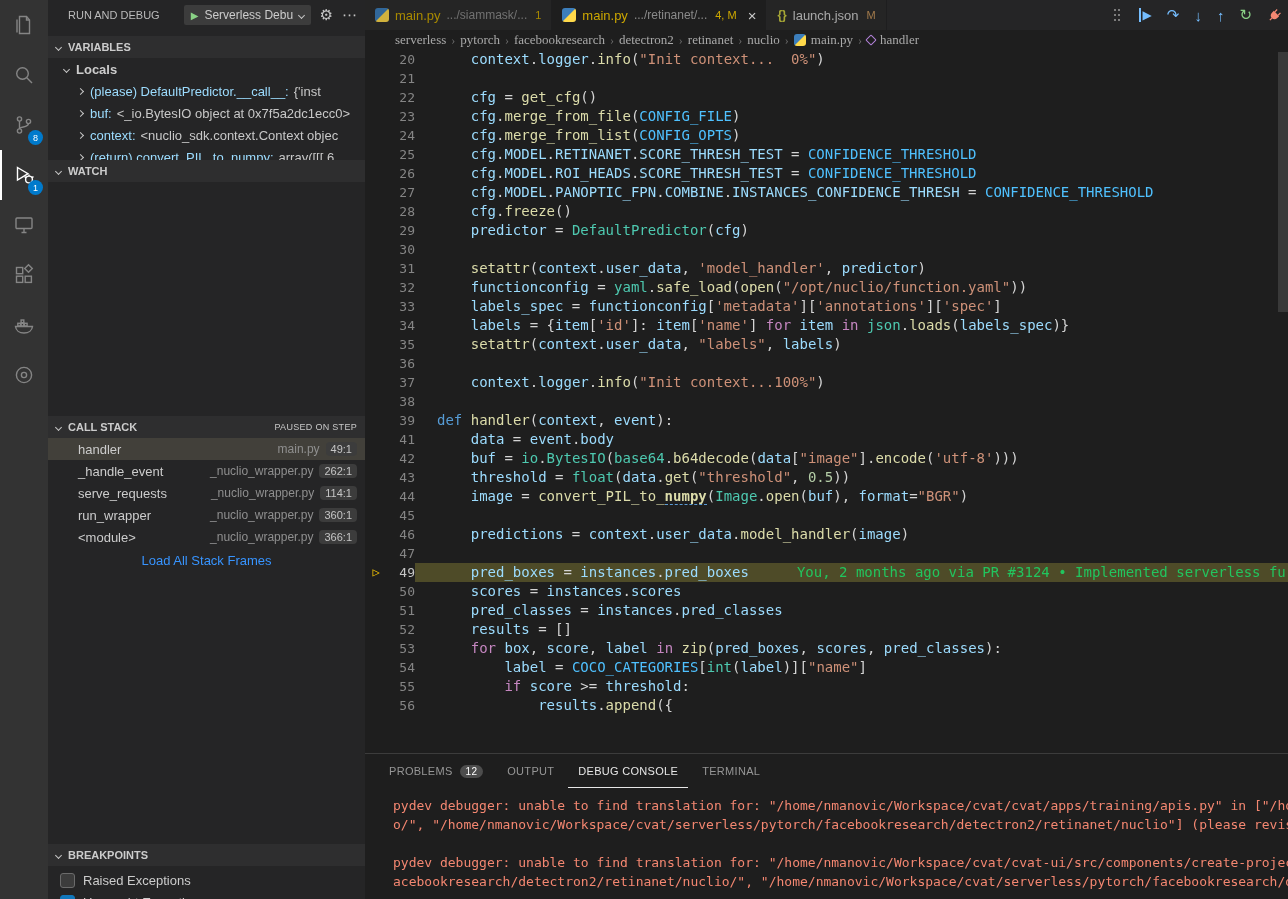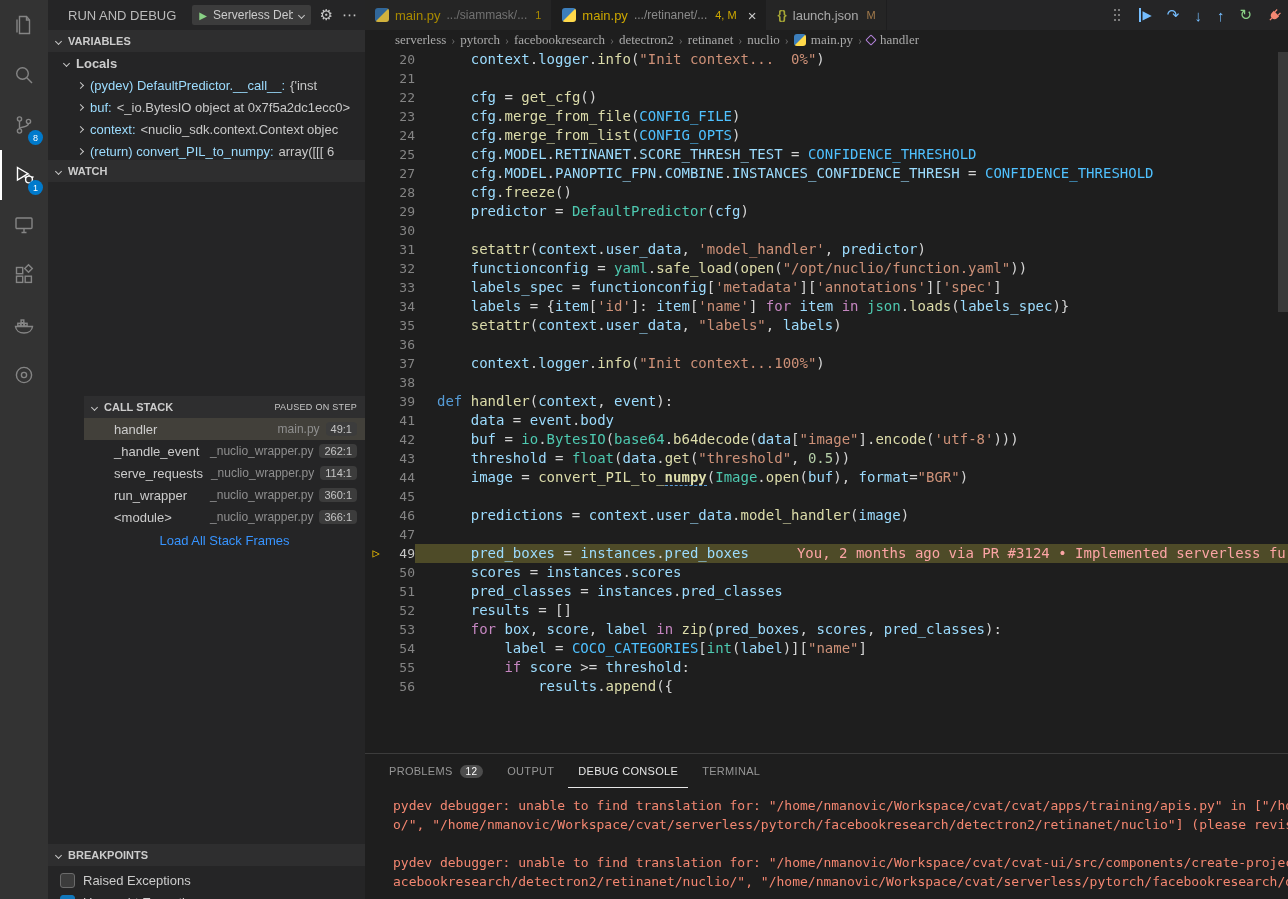--- a/index.html
+++ b/index.html
@@ -10,34 +10,34 @@
   .activitybar { width:48px; flex:none; background:#333333; }
   .ab-item { height:50px; display:flex; align-items:center; justify-content:center; position:relative; color:#858585; cursor:pointer; }
   .ab-item.active { color:#ffffff; box-shadow: inset 2px 0 0 #ffffff; }
   .abicon { width:24px; height:24px; fill:none; stroke:currentColor; stroke-width:1.4; }
   .ab-badge { position:absolute; bottom:5px; right:5px; min-width:15px; height:15px; border-radius:8px; background:#007acc; color:#ffffff;
               font-size:9px; display:flex; align-items:center; justify-content:center; padding:0 3px; }
 
   
   .sidebar { width:317px; flex:none; background:#252526; position:relative; overflow:hidden; font-size:13px; }
   .sb-head { position:absolute; top:0; left:0; right:0; height:30px; display:flex; align-items:center; padding:0 8px 0 20px; }
-  .sb-title { font-size:13px; color:#bbbbbb; white-space:nowrap; margin-right:16px; }
+  .sb-title { font-size:11px; color:#bbbbbb; white-space:nowrap; margin-right:24px; }
   .config-picker { flex:1; min-width:0; height:20px; background:#3c3c3c; border-radius:2px; display:flex; align-items:center; padding:0 7px; gap:6px; cursor:pointer; }
   .play-glyph { color:#89d185; font-size:10px; }
   .config-label { flex:1; font-size:12px; color:#cccccc; white-space:nowrap; overflow:hidden; }
   .hicon { margin-left:9px; color:#c5c5c5; font-size:15px; cursor:pointer; }
 
   .chev { display:inline-block; width:5px; height:5px; border-right:1px solid #c5c5c5; border-bottom:1px solid #c5c5c5; flex:none; margin-right:7px; }
   .chev.right { transform:rotate(-45deg); }
   .chev.down  { transform:rotate(45deg); }
 
   .pane { position:absolute; left:0; right:0; overflow:hidden; }
-  .pane-variables   { top:30px;  height:146px; }
+  .pane-variables   { top:36px;  height:146px; }
   .pane-watch       { top:160px; height:240px; }
-  .pane-callstack   { top:396px; height:172px;padding-left:36px; }
+  .pane-callstack   { top:416px; height:172px; }
   .pane-breakpoints { top:844px; height:55px; }
   .pane-head { height:22px; display:flex; align-items:center; padding:0 8px; font-size:11px; font-weight:700; color:#cccccc; background:#2e2e2f; }
   .paused-label { margin-left:auto; font-weight:400; font-size:9px; letter-spacing:.3px; color:#c8c8c8; }
 
   .tree-row { height:22px; display:flex; align-items:center; white-space:nowrap; overflow:hidden; cursor:pointer; }
   .scope-row { padding-left:16px; font-weight:700; }
   .var-row { padding-left:30px; }
   .var-name { color:#9cdcfe; }
   .var-value { color:#c8c8c8; margin-left:5px; }
 
@@ -88,21 +88,21 @@
   
   .code-area { flex:1; overflow:hidden; position:relative; font-family:"DejaVu Sans Mono", monospace; font-size:14px; }
   .code-row { display:flex; height:19px; line-height:19px; }
   .glyph { width:22px; flex:none; display:flex; align-items:center; justify-content:center; cursor:pointer; }
   .bp-dot { width:9px; height:9px; border-radius:50%; background:#e51400; }
   .cur-arrow { color:#ffcc00; font-size:12px; font-weight:700; }
   .lnum { width:28px; flex:none; text-align:right; color:#858585; font-size:13px; }
   .code-row.cur .lnum { color:#c6c6c6; }
   .lcontent { flex:1; min-width:0; padding-left:22px; white-space:pre; overflow:hidden; }
   .code-row.cur .lcontent { background:#4e4b28; }
-  .blame { color:#fca5a5; margin-left:48px; }
+  .blame { color:#22c55e; margin-left:48px; }
   .tk-p{color:#d4d4d4} .tk-v{color:#9cdcfe} .tk-f{color:#dcdcaa} .tk-s{color:#ce9178} .tk-k{color:#569cd6}
   .tk-c{color:#c586c0} .tk-t{color:#4ec9b0} .tk-C{color:#4fc1ff} .tk-n{color:#b5cea8}
   .tk-u{border-bottom:1px dashed #5b9bd5;font-weight:bold;}
   .scrollbar { position:absolute; top:0; right:0; width:10px; bottom:0; }
   .scrollbar .thumb { position:absolute; top:2px; right:0; width:10px; height:260px; background:rgba(121,121,121,0.3); }
 
   
   .panel { height:146px; flex:none; border-top:1px solid #3c3c3c; background:#1e1e1e; display:flex; flex-direction:column; }
   .panel-tabs { height:34px; flex:none; display:flex; align-items:center; padding-left:14px; gap:4px; }
   .ptab { height:100%; display:flex; align-items:center; gap:7px; padding:0 10px; font-size:11px; letter-spacing:.3px; color:#969696; cursor:pointer; }
@@ -197,21 +197,21 @@
         <span class="chev down"></span>
         <span>VARIABLES</span>
       </div>
       <div class="tree-row scope-row">
         <span class="chev down"></span>
         <span>Locals</span>
       </div>
       <div>
           <div class="tree-row var-row">
             <span class="chev right"></span>
-            <span class="var-name">(pydev) DefaultPredictor.__call__:</span>
+            <span class="var-name">(please) DefaultPredictor.__call__:</span>
             <span class="var-value">{'inst</span>
           </div>
           <div class="tree-row var-row">
             <span class="chev right"></span>
             <span class="var-name">buf:</span>
             <span class="var-value">&lt;_io.BytesIO object at 0x7f5a2dc1ecc0&gt;</span>
           </div>
           <div class="tree-row var-row">
             <span class="chev right"></span>
             <span class="var-name">context:</span>
@@ -378,20 +378,25 @@
           </div>
           <div class="code-row">
             <div class="glyph"></div>
             <div class="lnum">24</div>
             <div class="lcontent"><span class="tk-p">    </span><span class="tk-v">cfg</span><span class="tk-p">.</span><span class="tk-f">merge_from_list</span><span class="tk-p">(</span><span class="tk-C">CONFIG_OPTS</span><span class="tk-p">)</span></div>
           </div>
           <div class="code-row">
             <div class="glyph"></div>
             <div class="lnum">25</div>
             <div class="lcontent"><span class="tk-p">    </span><span class="tk-v">cfg</span><span class="tk-p">.</span><span class="tk-v">MODEL</span><span class="tk-p">.</span><span class="tk-v">RETINANET</span><span class="tk-p">.</span><span class="tk-v">SCORE_THRESH_TEST</span><span class="tk-p"> = </span><span class="tk-C">CONFIDENCE_THRESHOLD</span></div>
+          </div>
+          <div class="code-row">
+            <div class="glyph"></div>
+            <div class="lnum">26</div>
+            <div class="lcontent"><span class="tk-p">    </span><span class="tk-v">cfg</span><span class="tk-p">.</span><span class="tk-v">MODEL</span><span class="tk-p">.</span><span class="tk-v">ROI_HEADS</span><span class="tk-p">.</span><span class="tk-v">SCORE_THRESH_TEST</span><span class="tk-p"> = </span><span class="tk-C">CONFIDENCE_THRESHOLD</span></div>
           </div>
           <div class="code-row">
             <div class="glyph"></div>
             <div class="lnum">27</div>
             <div class="lcontent"><span class="tk-p">    </span><span class="tk-v">cfg</span><span class="tk-p">.</span><span class="tk-v">MODEL</span><span class="tk-p">.</span><span class="tk-v">PANOPTIC_FPN</span><span class="tk-p">.</span><span class="tk-v">COMBINE</span><span class="tk-p">.</span><span class="tk-v">INSTANCES_CONFIDENCE_THRESH</span><span class="tk-p"> = </span><span class="tk-C">CONFIDENCE_THRESHOLD</span></div>
           </div>
           <div class="code-row">
             <div class="glyph"></div>
             <div class="lnum">28</div>
             <div class="lcontent"><span class="tk-p">    </span><span class="tk-v">cfg</span><span class="tk-p">.</span><span class="tk-f">freeze</span><span class="tk-p">()</span></div>

